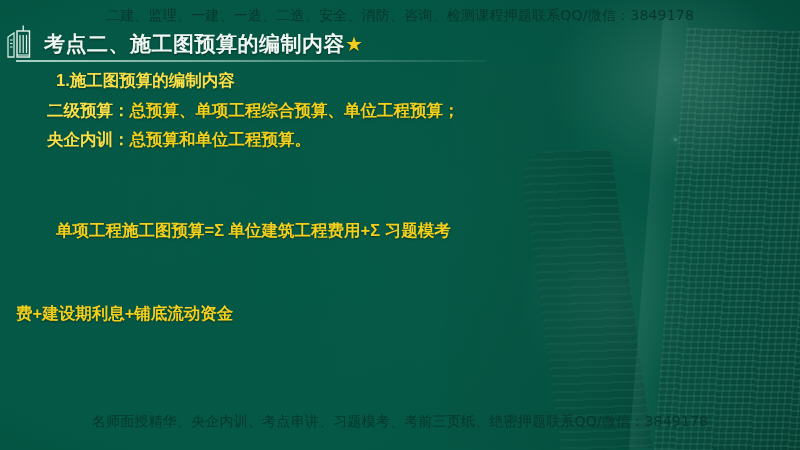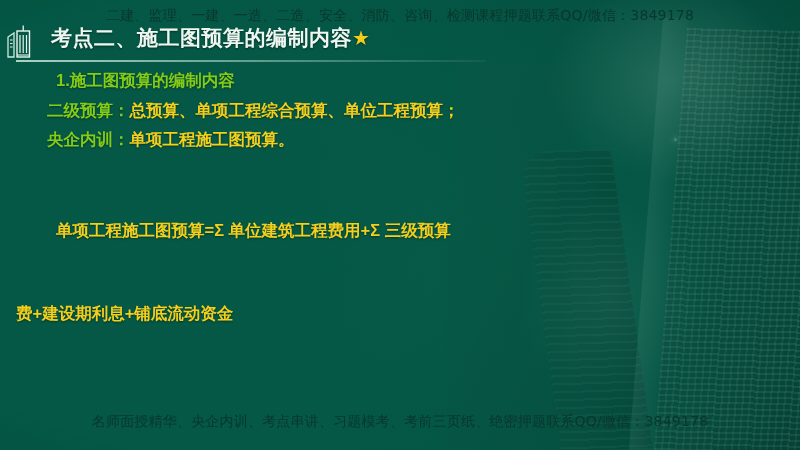--- a/index.html
+++ b/index.html
@@ -131,22 +131,22 @@
     user-select: none;
   }
   .watermark-top { top: 7px; }
   .watermark-bottom { bottom: 19px; }
 
   
   .title-row {
     position: absolute;
     top: 24px; left: 6px;
     display: flex;
-    align-items: flex-start;
-    gap: 15px;
+    align-items: flex-end;
+    gap: 8px;
   }
   .building-icon {
     width: 30px; height: 34px;
     flex: 0 0 auto;
     display: block;
   }
   .title-text {
     font-size: 21px;
     font-weight: bold;
     color: #eef6f1;
@@ -173,21 +173,21 @@
     right: 150px;
   }
   .line {
     font-size: 16.5px;
     font-weight: bold;
     line-height: 1.0;
     white-space: nowrap;
     text-shadow: 0 1px 2px rgba(0,0,0,.40);
     font-family: "Liberation Sans", "DejaVu Sans", sans-serif;
   }
-  .white  { color: #84cc16; }
+  .white  { color: #fde047; }
   .yellow { color: #f4cf1c; margin-top: 24px; }
   .indent-1 { padding-left: 40px; }
   .indent-2 { padding-left: 31px; }
   .indent-3 { padding-left: 40px; }
   .indent-0 { padding-left: 0px; }
 
   .gap-s { height: 13px; }
   .gap-m { height: 17px; }
   .gap-block { height: 33px; }
 </style>
@@ -241,27 +241,27 @@
 
     <div class="gap-s"></div>
 
     <div class="line indent-2">
       <span class="white">二级预算：</span><span class="yellow">总预算、单项工程综合预算、单位工程预算；</span>
     </div>
 
     <div class="gap-s"></div>
 
     <div class="line indent-2">
-      <span class="white">央企内训：</span><span class="yellow">单项工程施工图预算。</span>
+      <span class="white">央企内训：</span><span class="yellow">总预算和单位工程预算。</span>
     </div>
 
     <div class="gap-block"></div>
     <div class="gap-m"></div>
 
-    <div class="line yellow indent-3">单项工程施工图预算=Σ 单位建筑工程费用+Σ 三级预算</div>
+    <div class="line yellow indent-3">单项工程施工图预算=Σ 单位建筑工程费用+Σ 习题模考</div>
     <div class="gap-s"></div>
 
     <div class="gap-m"></div>
 
     <div class="gap-s"></div>
     <div class="line yellow indent-0">费+建设期利息+铺底流动资金</div>
 
   </div>
 
 </div>

